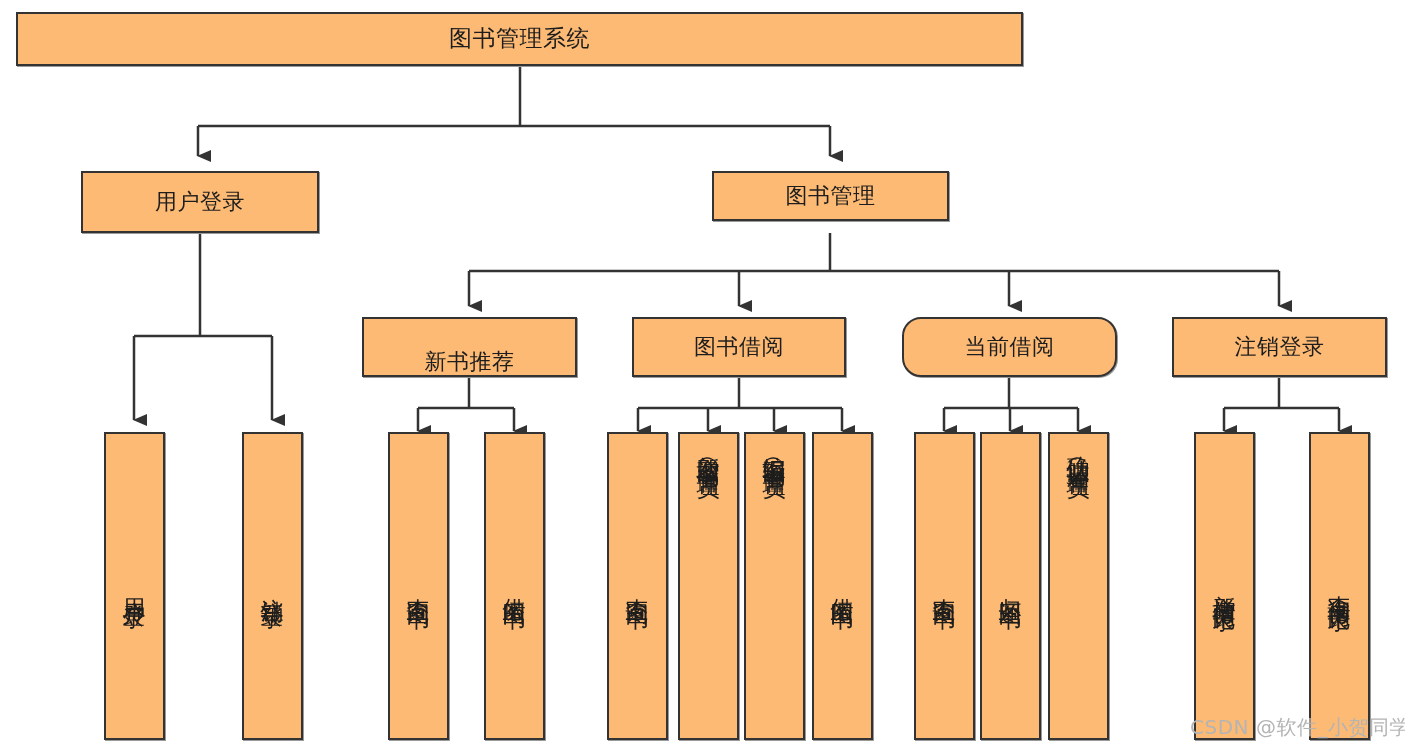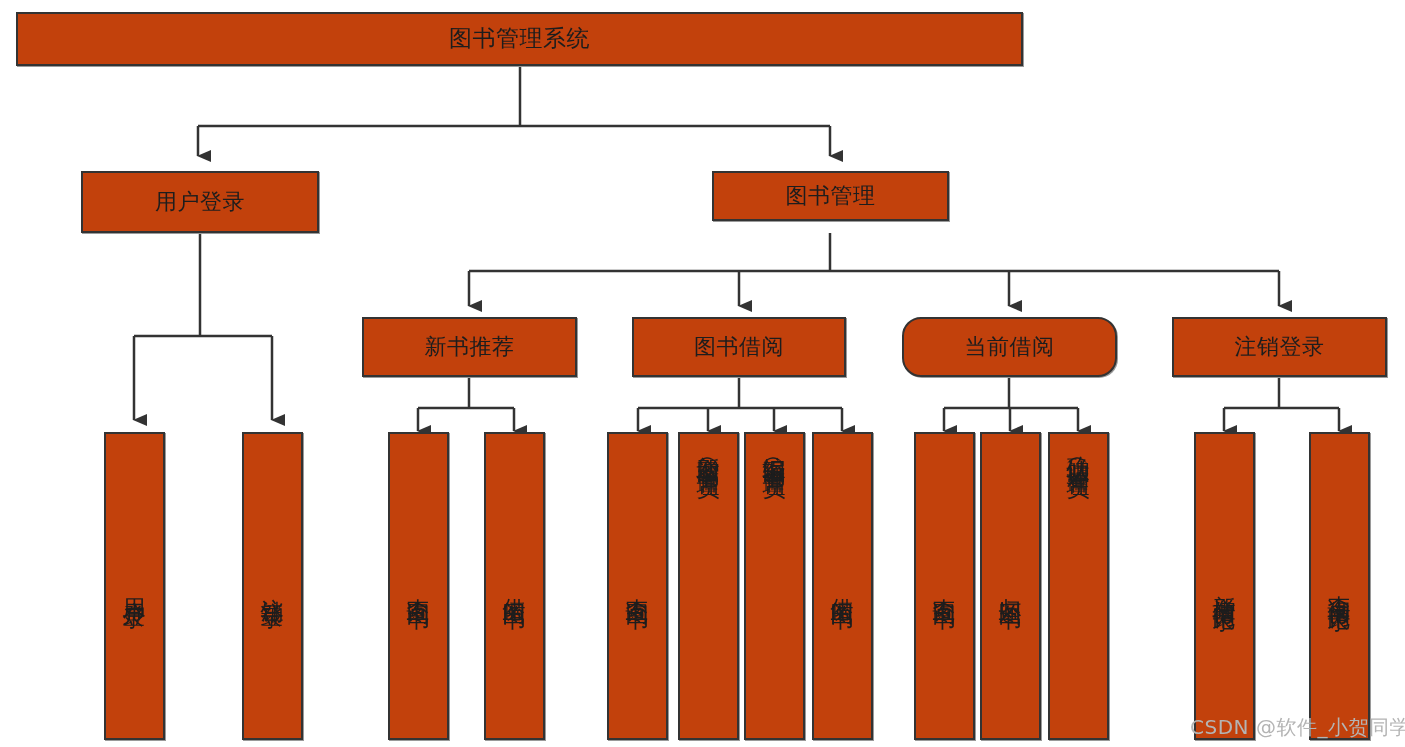--- a/index.html
+++ b/index.html
@@ -23,21 +23,21 @@
     position: absolute;
     left: 0;
     top: 0;
     width: 1405px;
     height: 747px;
     pointer-events: none;
   }
   .node {
     position: absolute;
     box-sizing: border-box;
-    background: #c2410c;
+    background: #fdba74;
     border: 2px solid #333333;
     box-shadow: 1px 1px 0 0 #9a9a9a;
     display: flex;
     align-items: center;
     justify-content: center;
     overflow: hidden;
   }
   .node-label {
     font-size: 22px;
     line-height: 1.18;
@@ -133,21 +133,21 @@
   </div>
 
   <div class="node" style="left:81px; top:171px; width:238px; height:62px;">
     <span class="node-label">用户登录</span>
   </div>
 
   <div class="node" style="left:712px; top:171px; width:237px; height:50px;">
     <span class="node-label">图书管理</span>
   </div>
 
-  <div class="node" style="left:362px; top:317px; width:215px; height:60px;">
+  <div class="node" style="left:362px; top:317px; width:215px; height:60px;align-items:flex-end;">
     <span class="node-label">新书推荐</span>
   </div>
 
   <div class="node" style="left:632px; top:317px; width:214px; height:60px;font-family:Liberation Serif, serif;">
     <span class="node-label">图书借阅</span>
   </div>
 
   <div class="node" style="left:902px; top:317px; width:215px; height:60px;border-radius:19px;">
     <span class="node-label">当前借阅</span>
   </div>

